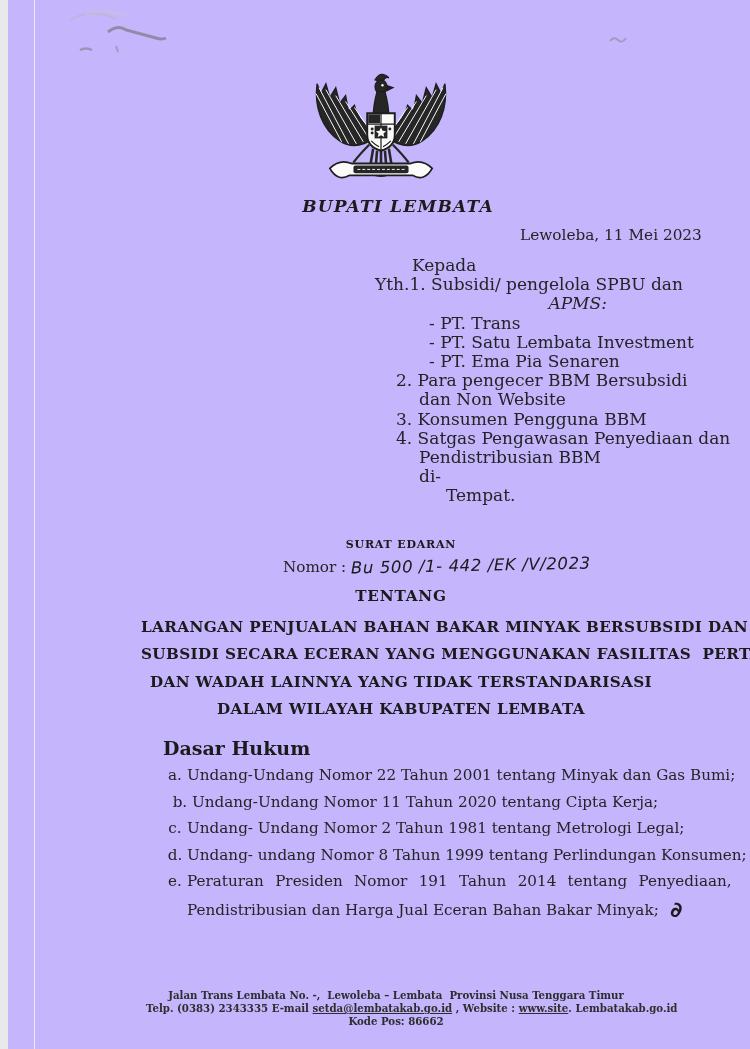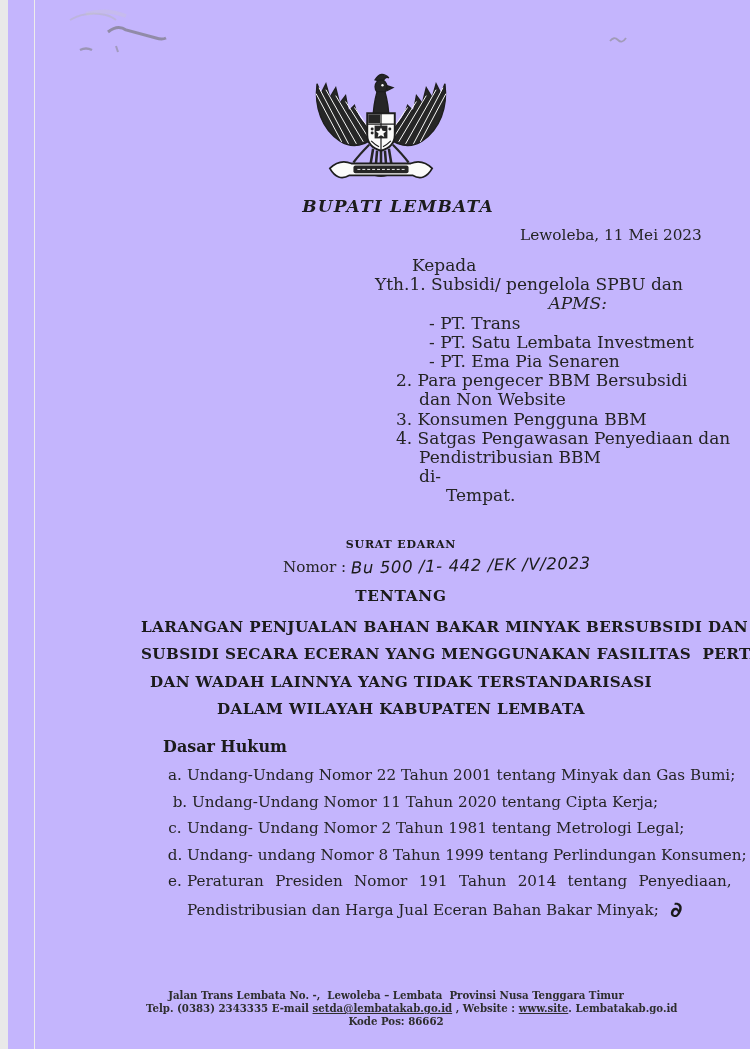--- a/index.html
+++ b/index.html
@@ -48,21 +48,21 @@
   .handwritten {
     display: inline-block;
     font-family: "DejaVu Sans", "Liberation Sans", sans-serif;
     font-style: italic; font-size: 16.5px; letter-spacing: 0.6px;
     transform: rotate(-1.2deg) translateY(-1px); color: #1a1a1a;
   }
   .tentang { top: 587px; font-weight: bold; font-size: 15.2px; letter-spacing: 0.8px; color: #1b1b1b; }
   .doc-title { top: 614px; font-weight: bold; font-size: 15.2px; color: #1b1b1b; }
   .doc-title .tline { line-height: 27.4px; letter-spacing: 0.4px; white-space: pre; }
 
-  .dasar-heading { left: 155px; top: 737px; font-weight: bold; font-size: 16px; color: #1b1b1b; }
+  .dasar-heading { left: 155px; top: 737px; font-weight: bold; font-size: 19px; color: #1b1b1b; }
   .legal-list { position: absolute; left: 155px; top: 762px; width: 500px; font-size: 15.2px; text-align: center; }
   .legal-item { position: relative; line-height: 26.6px; white-space: pre; }
   .legal-item .letter { display: inline-block; width: 24px; }
   .justified .text1 { word-spacing: 6.5px; }
   .cont-line { padding-left: 24px; line-height: 26.6px; white-space: pre; }
   .paraf {
     display: inline-block; font-style: italic; font-weight: bold;
     font-size: 21px; margin-left: 12px; transform: rotate(8deg) translateY(2px);
     font-family: "DejaVu Sans", sans-serif; color: #1a1a1a;
   }

